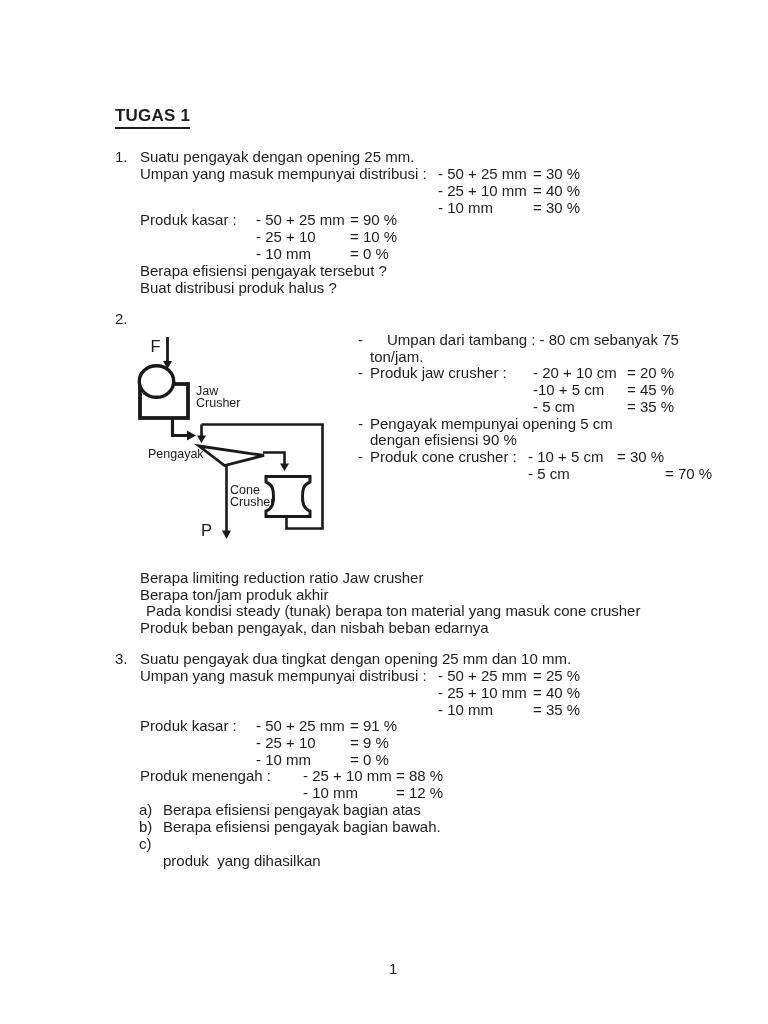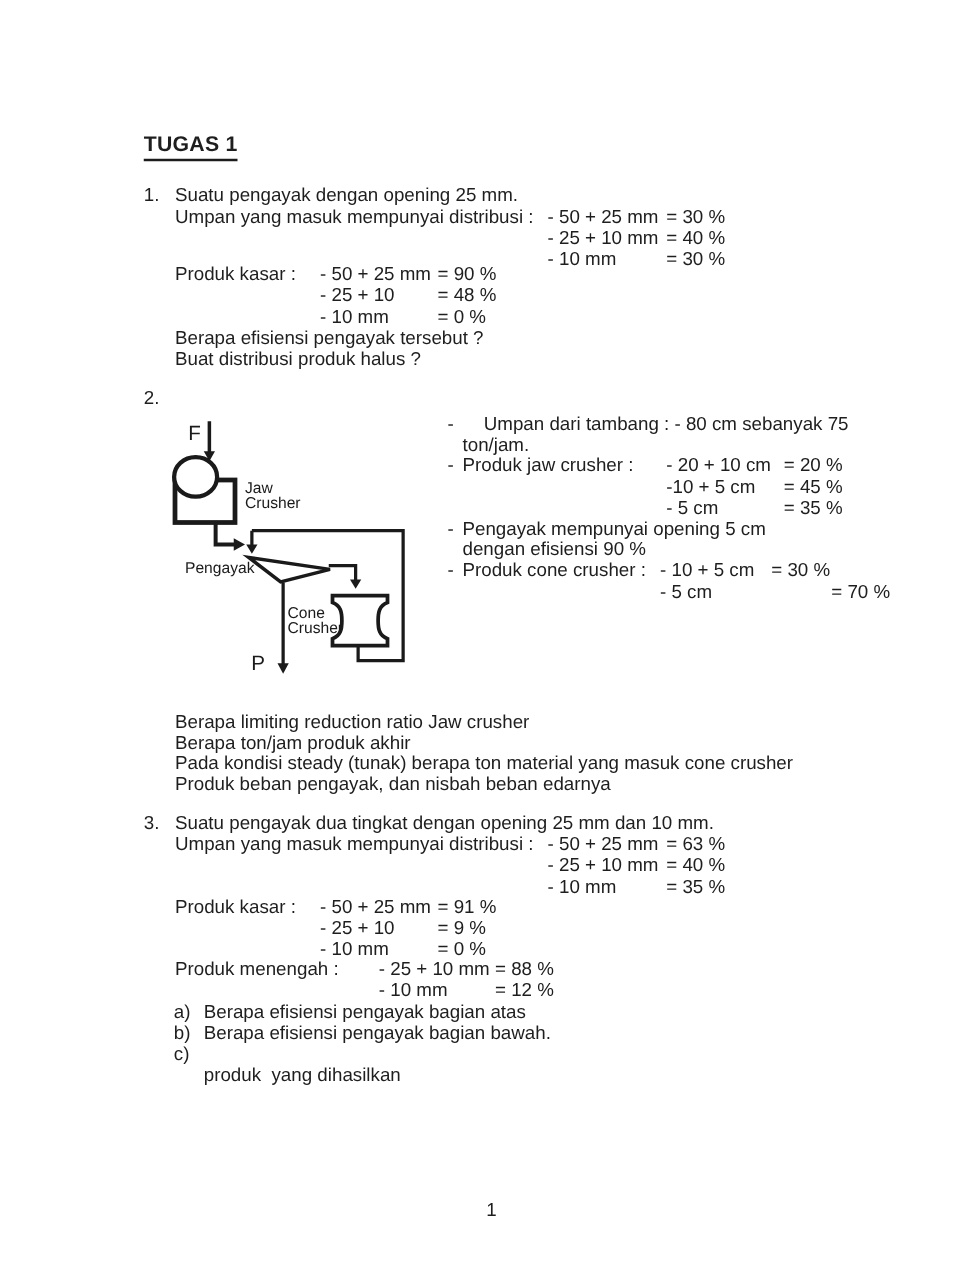--- a/index.html
+++ b/index.html
@@ -36,21 +36,21 @@
   <span class="t" style="left:533px;top:166px;">= 30 %</span>
   <span class="t" style="left:438px;top:183px;">- 25 + 10 mm</span>
   <span class="t" style="left:533px;top:183px;">= 40 %</span>
   <span class="t" style="left:438px;top:200px;">- 10 mm</span>
   <span class="t" style="left:533px;top:200px;">= 30 %</span>
 
   <span class="t" style="left:140px;top:212px;">Produk kasar :</span>
   <span class="t" style="left:256px;top:212px;">- 50 + 25 mm</span>
   <span class="t" style="left:350px;top:212px;">= 90 %</span>
   <span class="t" style="left:256px;top:229px;">- 25 + 10</span>
-  <span class="t" style="left:350px;top:229px;">= 48 %</span>
+  <span class="t" style="left:350px;top:229px;">= 10 %</span>
   <span class="t" style="left:256px;top:246px;">- 10 mm</span>
   <span class="t" style="left:350px;top:246px;">= 0 %</span>
 
   <span class="t" style="left:140px;top:263px;">Berapa efisiensi pengayak tersebut ?</span>
   <span class="t" style="left:140px;top:280px;">Buat distribusi produk halus ?</span>
 
   <span class="t" style="left:115px;top:311px;">2.</span>
 
   <span class="t" style="left:358px;top:332px;">-</span>
   <span class="t" style="left:370px;top:332px;margin-left:17px;">Umpan dari tambang : - 80 cm sebanyak 75</span>
@@ -104,29 +104,29 @@
     <text x="230" y="494" class="lbl-sm">Cone</text>
     <text x="230" y="506" class="lbl-sm">Crusher</text>
 
     <line x1="226.5" y1="466" x2="226.5" y2="531.5" class="stroke" stroke-width="2.6"></line>
     <polygon points="222,530.5 231,530.5 226.5,539" class="head"></polygon>
     <text x="201" y="536" class="lbl-lg">P</text>
   </svg>
 
   <span class="t" style="left:140px;top:570px;">Berapa limiting reduction ratio Jaw crusher</span>
   <span class="t" style="left:140px;top:587px;">Berapa ton/jam produk akhir</span>
-  <span class="t" style="left:140px;top:603px;">Pada kondisi steady (tunak) berapa ton material yang masuk cone crusher</span>
+  <span class="t" style="left:146px;top:603px;">Pada kondisi steady (tunak) berapa ton material yang masuk cone crusher</span>
   <span class="t" style="left:140px;top:620px;">Produk beban pengayak, dan nisbah beban edarnya</span>
 
   <span class="t" style="left:115px;top:651px;">3.</span>
   <span class="t" style="left:140px;top:651px;">Suatu pengayak dua tingkat dengan opening 25 mm dan 10 mm.</span>
 
   <span class="t" style="left:140px;top:668px;">Umpan yang masuk mempunyai distribusi :</span>
   <span class="t" style="left:438px;top:668px;">- 50 + 25 mm</span>
-  <span class="t" style="left:533px;top:668px;">= 63 %</span>
+  <span class="t" style="left:533px;top:668px;">= 25 %</span>
   <span class="t" style="left:438px;top:685px;">- 25 + 10 mm</span>
   <span class="t" style="left:533px;top:685px;">= 40 %</span>
   <span class="t" style="left:438px;top:702px;">- 10 mm</span>
   <span class="t" style="left:533px;top:702px;">= 35 %</span>
 
   <span class="t" style="left:140px;top:718px;">Produk kasar :</span>
   <span class="t" style="left:256px;top:718px;">- 50 + 25 mm</span>
   <span class="t" style="left:350px;top:718px;">= 91 %</span>
   <span class="t" style="left:256px;top:735px;">- 25 + 10</span>
   <span class="t" style="left:350px;top:735px;">= 9 %</span>

